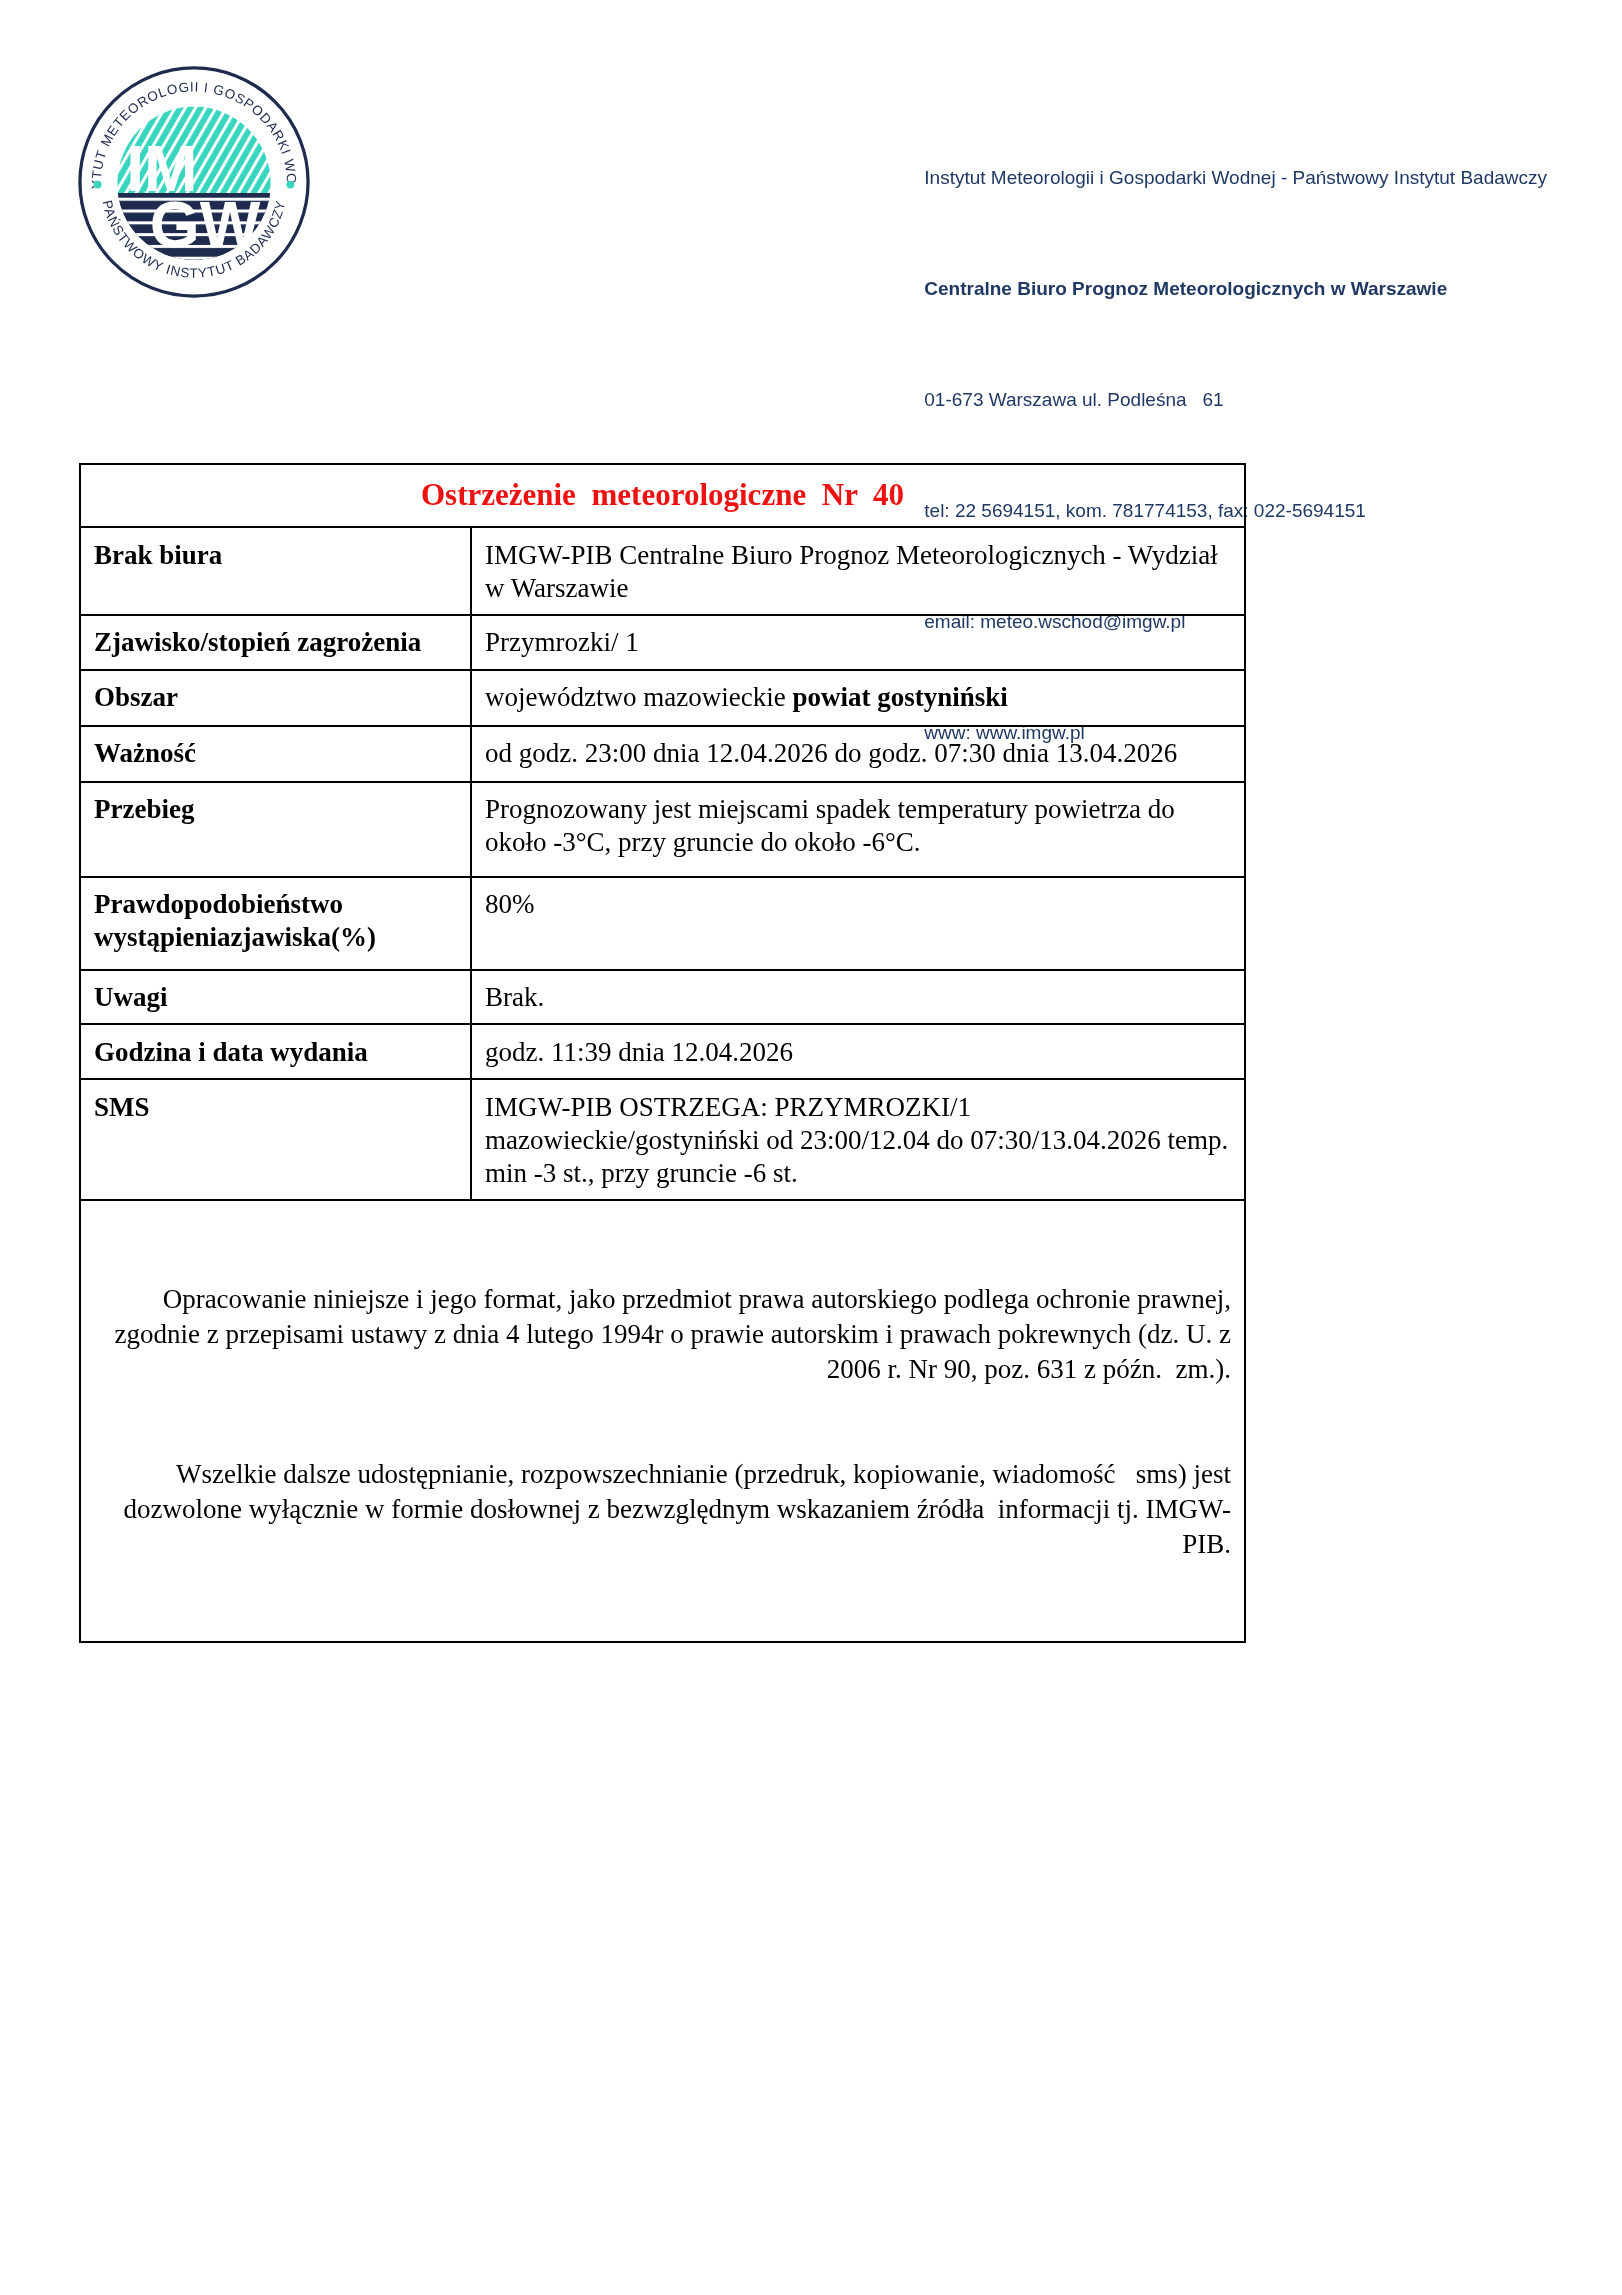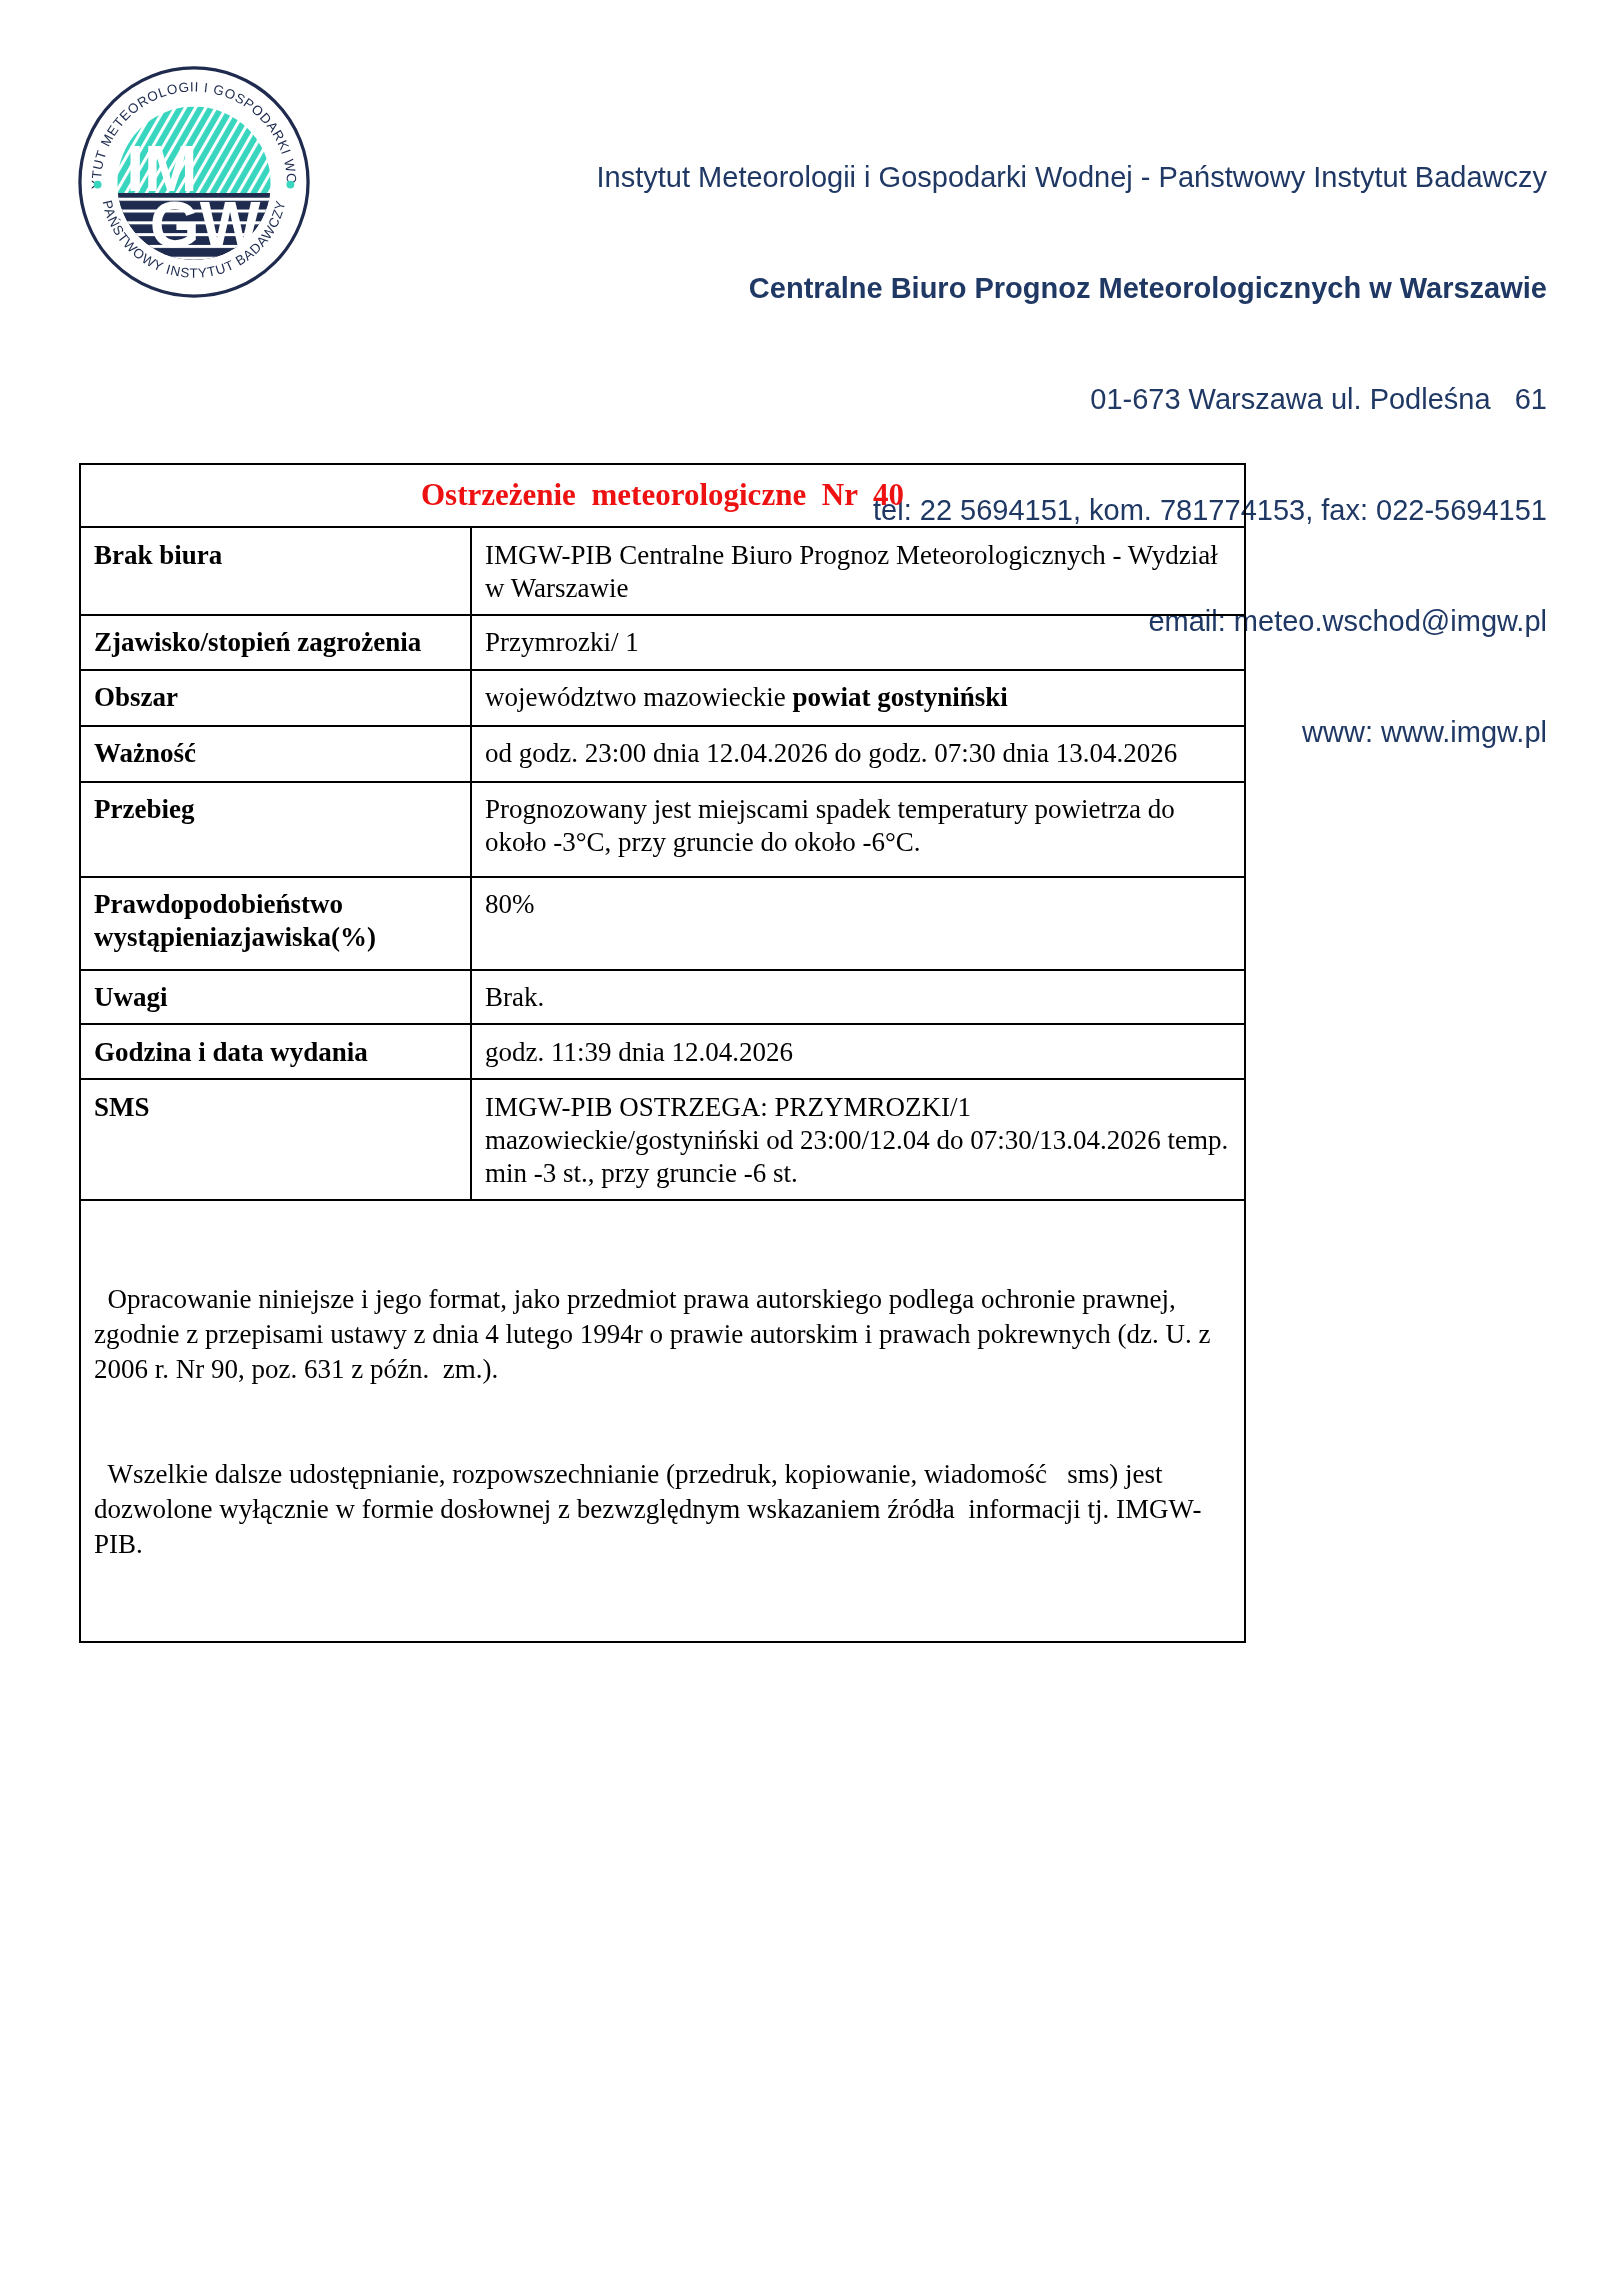--- a/index.html
+++ b/index.html
@@ -7,22 +7,22 @@
        font-family:"Liberation Serif", serif;color:#000;}
 
   .page{position:absolute;inset:0;background:#fff;}
 
   
   .logo{position:absolute;left:76px;top:64px;width:236px;height:236px;}
   .ring-text{font-family:"Liberation Sans", sans-serif;font-size:20.5px;
              letter-spacing:1.2px;fill:#1e2b4e;font-weight:500;}
   .monogram{font-family:"Liberation Sans", sans-serif;font-weight:bold;fill:#ffffff;}
 
-  .hdr-text{position:absolute;top:85px;right:75px;text-align:right;
-            font-family:"Liberation Sans", sans-serif;font-size:29px;line-height:37px;
+  .hdr-text{position:absolute;top:85px;right:75px;text-align:left;
+            font-family:"Liberation Sans", sans-serif;font-size:19px;line-height:37px;
             color:#1f3864;white-space:pre;}
   .hdr-text .bold{font-weight:bold;}
 
   
   table.warn{position:absolute;left:79px;top:463px;width:1167px;
              border-collapse:collapse;table-layout:fixed;
              font-size:27px;line-height:33px;}
   table.warn col.c1{width:391px;}
   table.warn td{border:2px solid #000;border-top-width:2.6px;border-bottom-width:2.6px;
                 vertical-align:top;padding:10.5px 13px 9.2px 13px;}
@@ -32,21 +32,21 @@
   td.val{padding-right:46px;}
   td.val .bseg{font-weight:bold;}
   tr.h97 td{height:63px;box-sizing:border-box;}
   tr.h84 td{height:55px;box-sizing:border-box;}
   tr.h86 td{height:56px;box-sizing:border-box;}
   tr.h145 td{height:95px;box-sizing:border-box;margin-left:32px;}
   tr.h142 td{height:93px;box-sizing:border-box;}
   tr.h80 td{height:52px;box-sizing:border-box;margin-top:29px;}
   tr.h140 td{height:92px;box-sizing:border-box;}
   td.foot{padding:9.2px 11.8px 11.8px 9.2px;white-space:pre-wrap;line-height:35px;}
-  td.foot div{white-space:pre-wrap;}
+  td.foot div{white-space:pre-wrap;text-align:right;}
 </style>
 </head>
 <body>
 
 <div class="page">
 
   <svg class="logo" viewBox="0 0 360 360" xmlns="http://www.w3.org/2000/svg">
     <defs>
       <clipPath id="discClip">
           <circle cx="180" cy="182" r="117"></circle>

